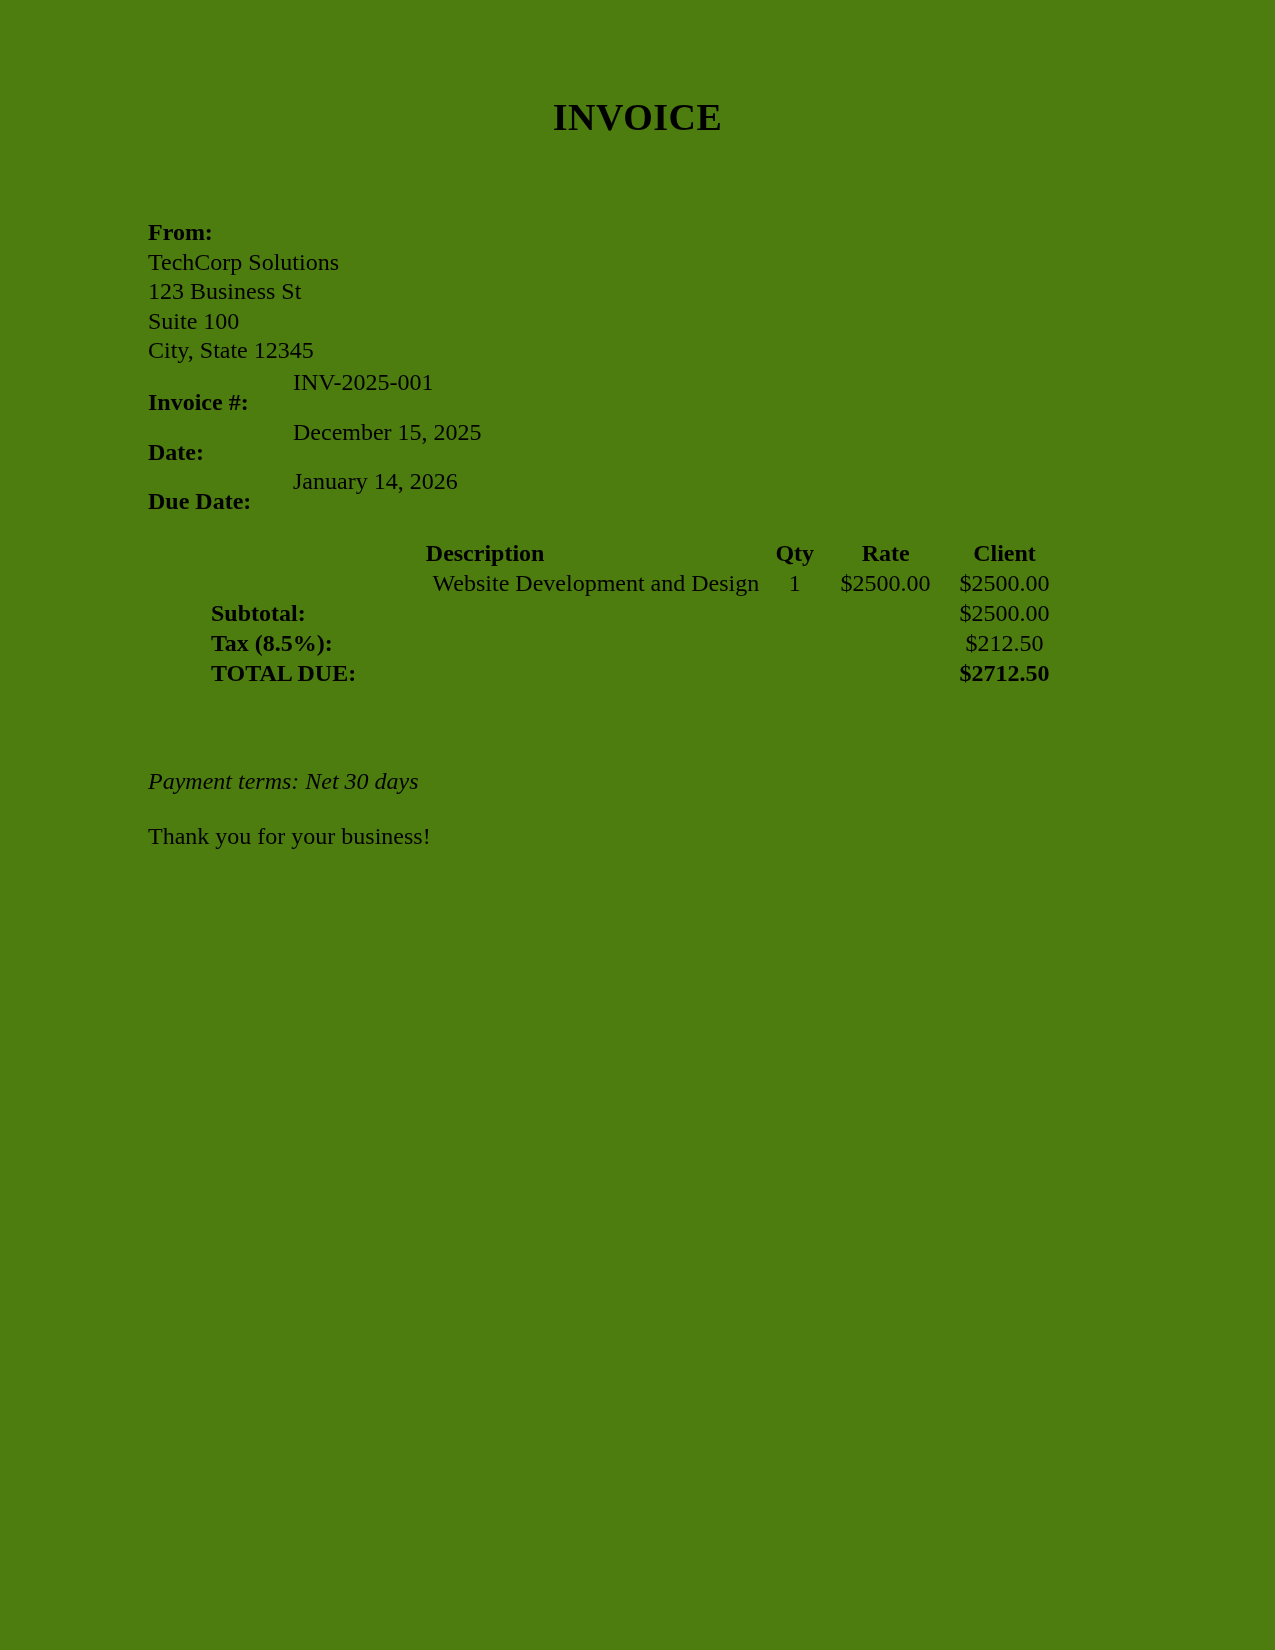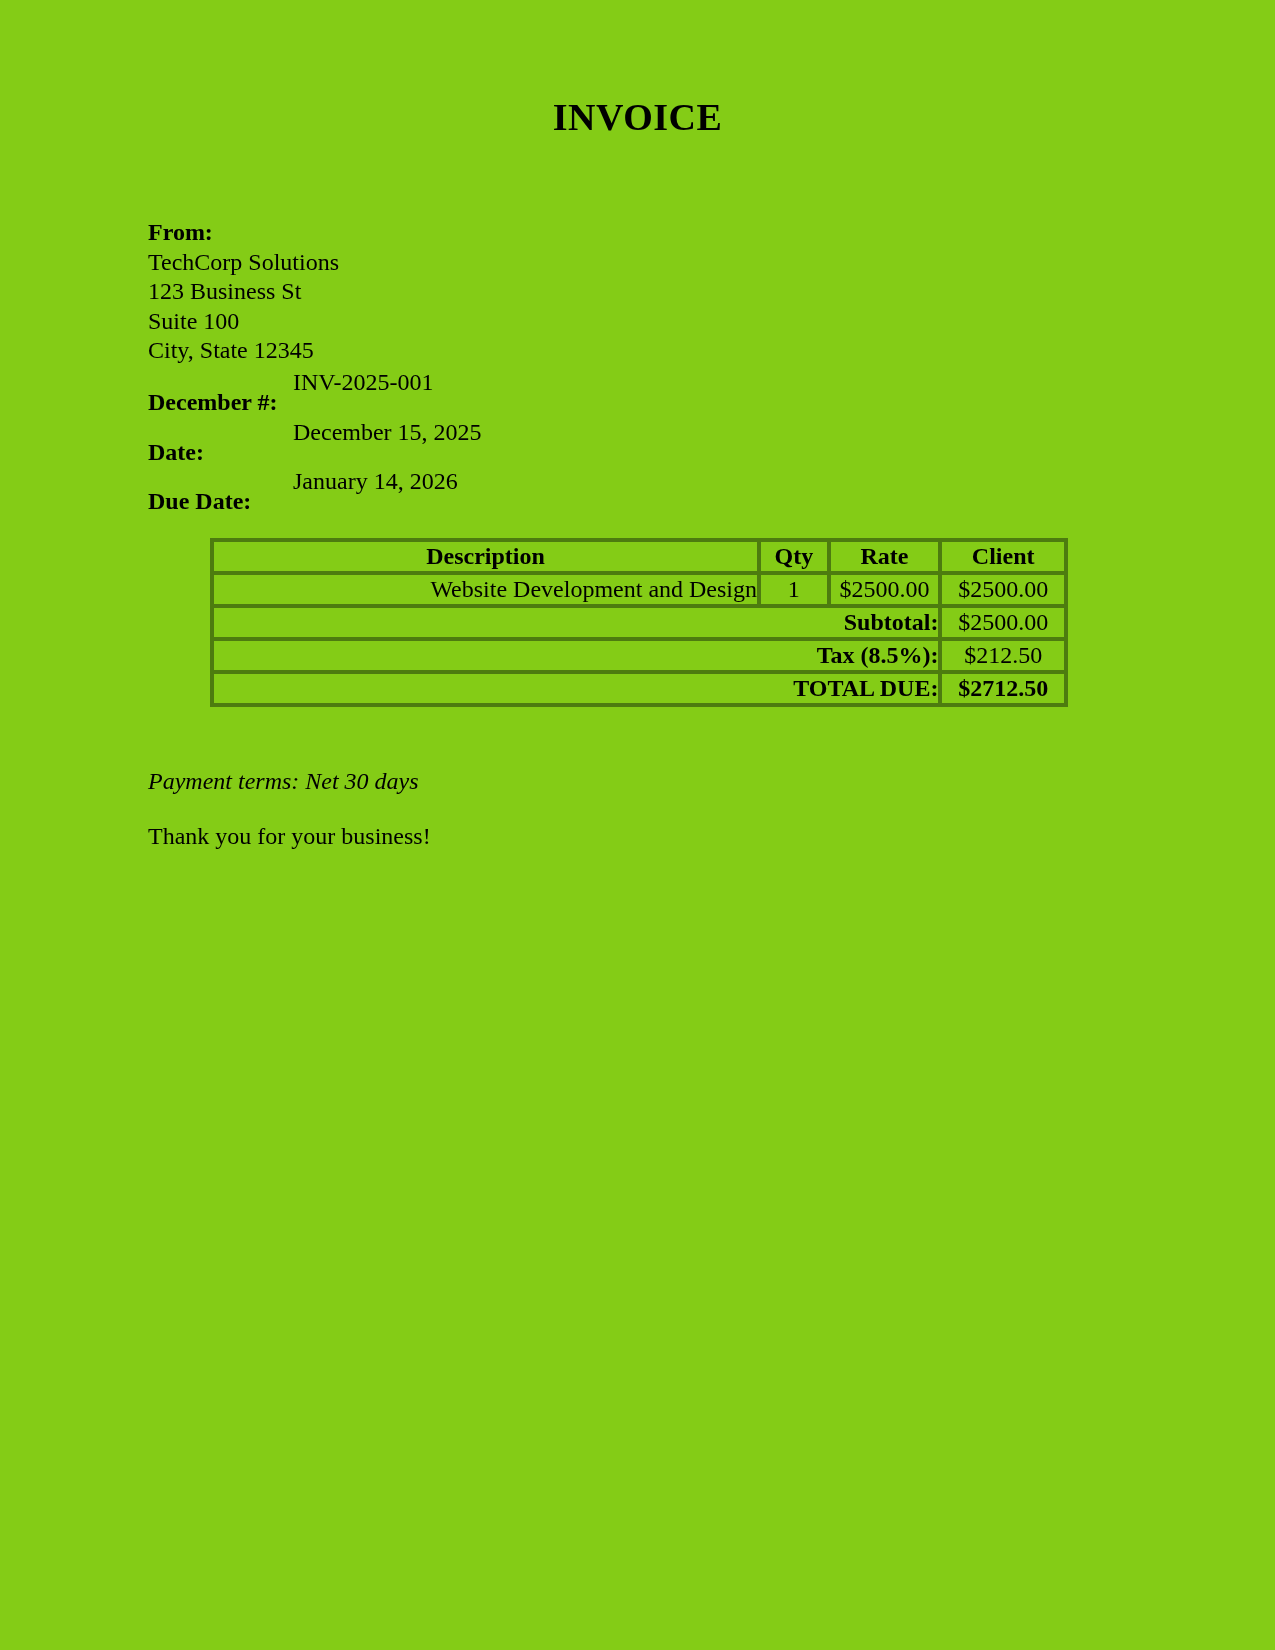--- a/index.html
+++ b/index.html
@@ -1,20 +1,20 @@
 <!DOCTYPE html>
 <html><head>
 <meta charset="utf-8">
 <style>
   html, body { margin: 0; padding: 0; background: #ffffff; }
   .page {
     position: relative;
     width: 1275px;
     height: 1650px;
-    background: #84cc16;
+    background: #4d7c0f;
     color: #000000;
     font-family: "Liberation Serif", "DejaVu Serif", serif;
     overflow: hidden;
   }
   .title {
     position: absolute;
     top: 95px;
     left: 0;
     width: 100%;
     margin: 0;
@@ -43,29 +43,29 @@
   }
   table.items {
     position: absolute;
     left: 210px;
     top: 538px;
     width: 858px;
     border-collapse: collapse;
     font-size: 24px;
   }
   table.items th, table.items td {
-    border: 4px solid #4d7c0f;
+    border: 1px solid #4d7c0f;
     height: 29px;
     padding: 0 0;
     white-space: nowrap;
   }
   table.items th { font-weight: bold; text-align: center; }
   th.col-desc, td.col-desc { text-align: right; }
   td.col-qty, td.col-rate, td.col-total { text-align: center; }
-  td.sum-label { text-align: right; font-weight: bold; }
+  td.sum-label { text-align: left; font-weight: bold; }
   tr.total-row td { font-weight: bold; margin-top: 11px; }
   .terms {
     position: absolute;
     left: 148px;
     top: 768px;
     font-size: 24px;
     font-style: italic;
   }
   .thanks {
     position: absolute;
@@ -84,21 +84,21 @@
   <div class="addr addr-from">
     <div class="bold">From:</div>
     <div>TechCorp Solutions</div>
     <div>123 Business St</div>
     <div>Suite 100</div>
     <div>City, State 12345</div>
   </div>
 
 
   <div class="meta">
-    <div class="bold">December #:</div>
+    <div class="bold">Invoice #:</div>
     <div>INV-2025-001</div>
     <div class="bold">Date:</div>
     <div>December 15, 2025</div>
     <div class="bold">Due Date:</div>
     <div>January 14, 2026</div>
   </div>
 
   <table class="items">
     <colgroup>
       <col style="width:550px">

